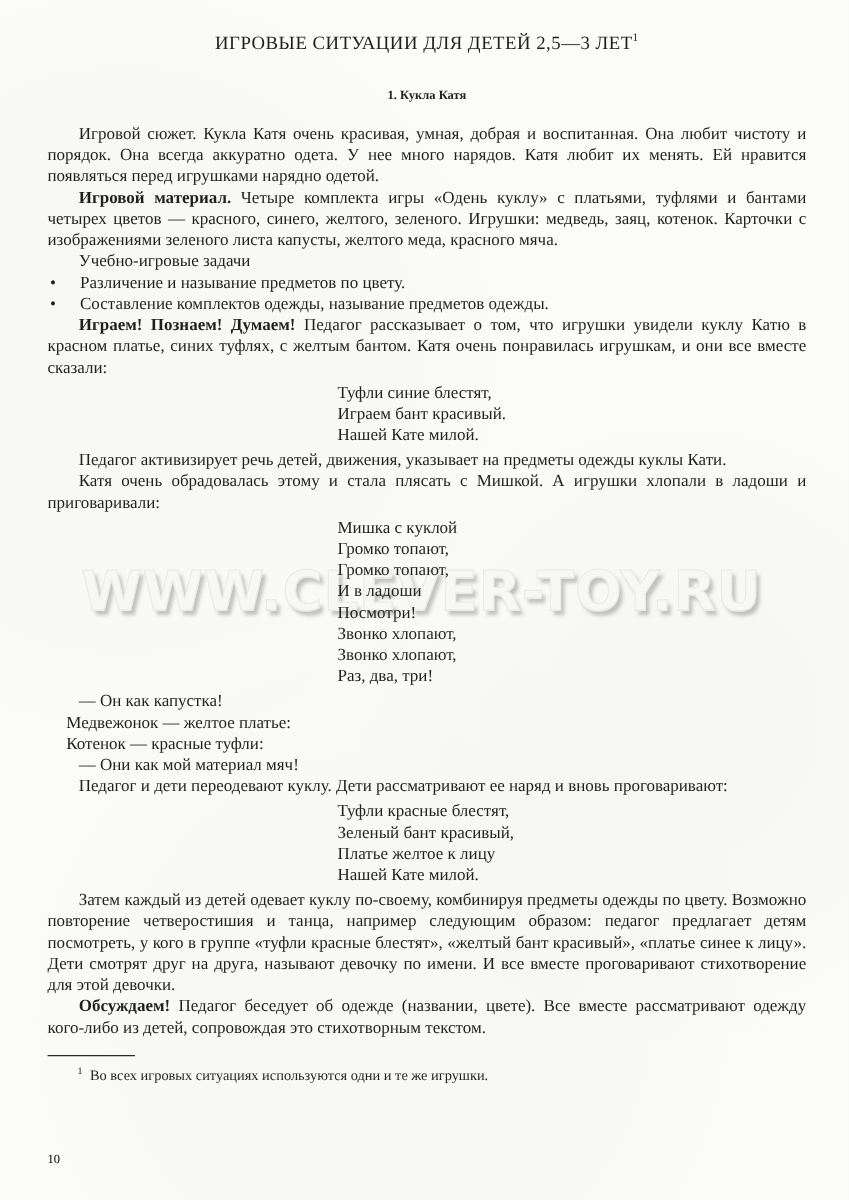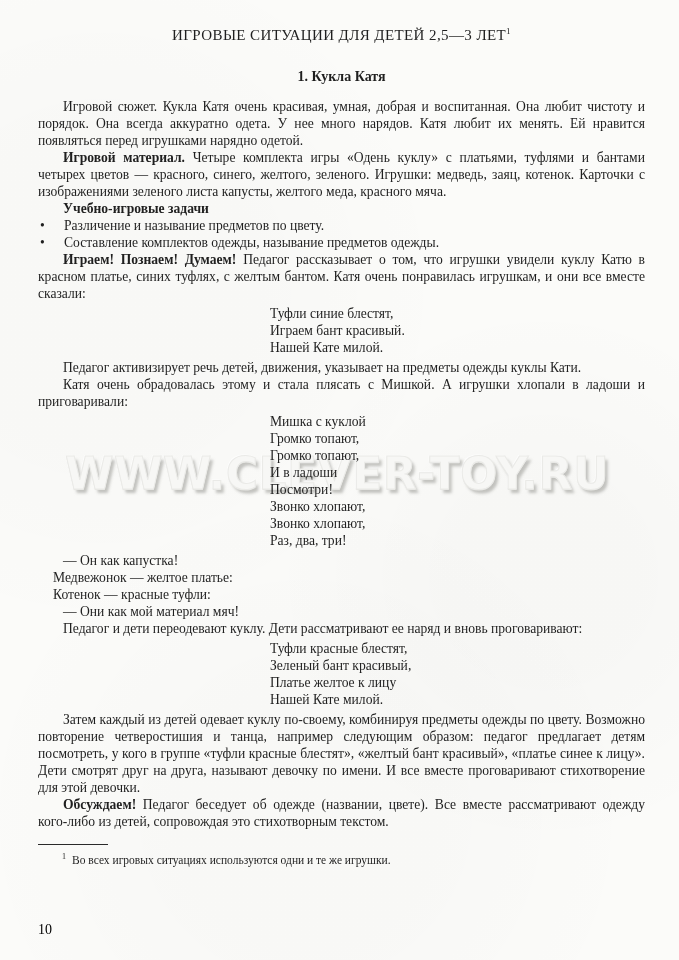--- a/index.html
+++ b/index.html
@@ -32,29 +32,29 @@
     text-align:center;
     font-size:15px;
     line-height:18px;
     font-weight:normal;
     letter-spacing:0.4px;
   }
   h1.title sup{font-size:9px;line-height:0;}
   h2.section{
     margin:24px 0 0 0;
     text-align:center;
-    font-size:14px;
+    font-size:10px;
     line-height:17px;
     font-weight:bold;
   }
   p{margin:0;text-align:justify;}
   p.first{margin-top:13px;}
   .indent{text-indent:25px;}
   .indent-small{text-indent:15px;}
-  .bold{font-weight:bold;}
+  .bold{font-weight:normal;}
   .bullet-row{display:flex;}
   .bullet-row .bullet{width:24px;flex:0 0 24px;text-align:left;padding-left:2px;}
   .verse{
     margin:3px 0 3px 232px;
     line-height:17px;
   }
   .footnote-rule{
     margin:14px 0 0 0;
     width:70px;height:0;
     border-top:1px solid #2a2a2a;
@@ -62,21 +62,21 @@
   .footnote{
     margin-top:4px;
     font-size:11.5px;
     line-height:15px;
     text-indent:24px;
   }
   .footnote sup{font-size:8px;margin-right:6px;}
   .page-number{
     position:absolute;
     left:38px;top:922px;
-    font-size:14px;
+    font-size:10px;
     z-index:1;
   }
   .watermark{
     position:absolute;
     z-index:0;
     left:65px;top:448px;
     width:560px;
     font-family:"DejaVu Sans","Liberation Sans",sans-serif;
     font-weight:800;
     font-size:44px;

